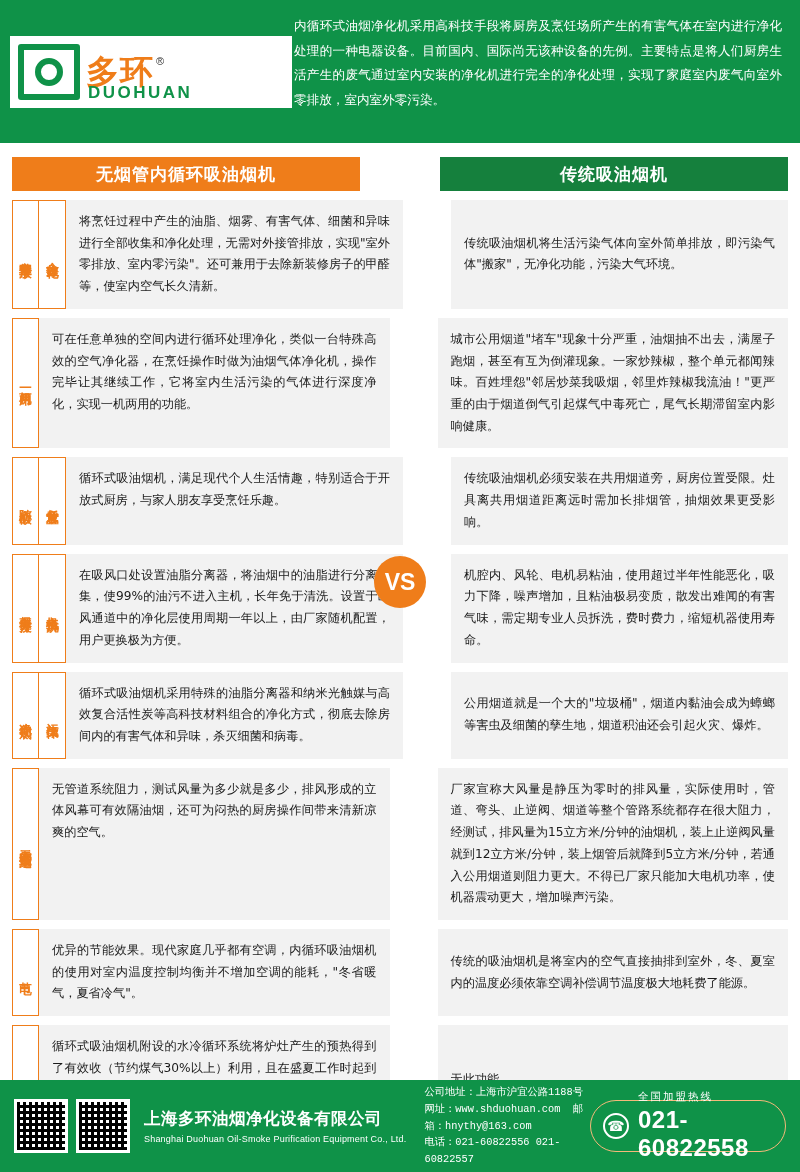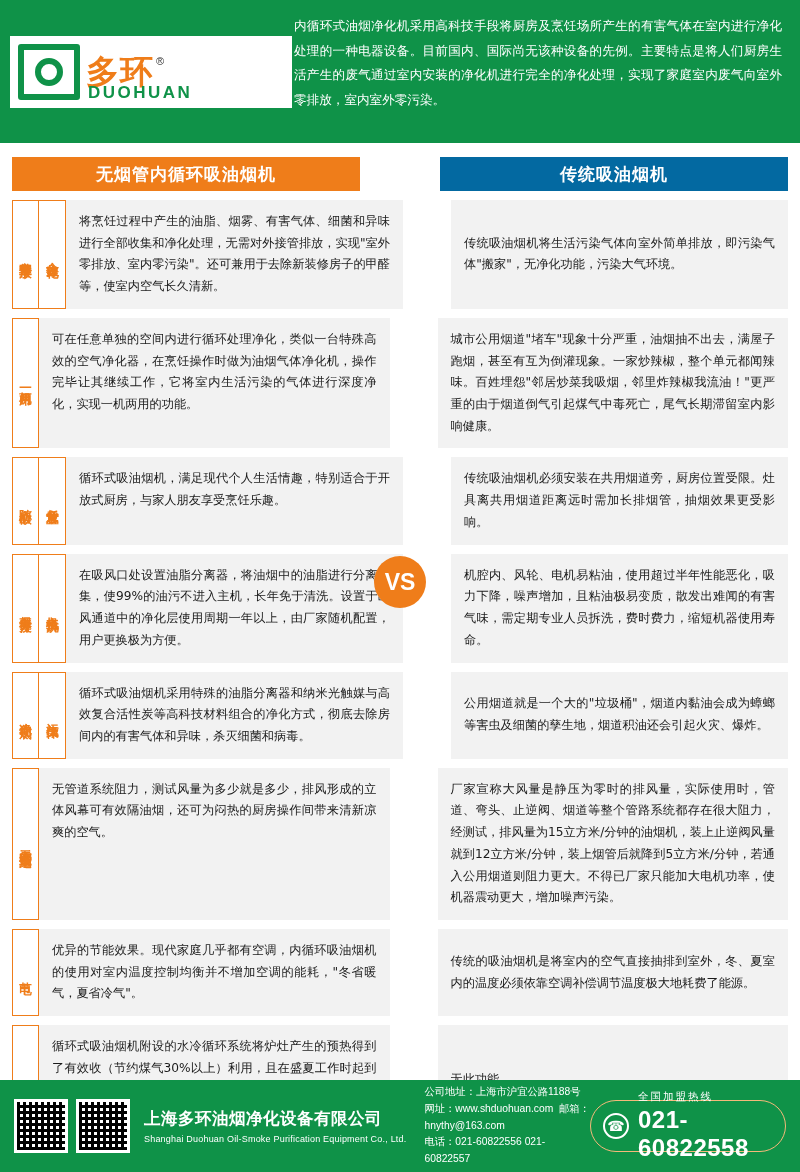--- a/index.html
+++ b/index.html
@@ -104,21 +104,21 @@
     display: flex;
     align-items: center;
     justify-content: center;
     color: #ffffff;
     font-size: 17px;
     font-weight: bold;
     font-family: Liberation Sans, sans-serif;
     letter-spacing: 1px;
   }
   .title-left { background: #ef7d1a; }
-  .title-right { background: #0369a1; margin-left: 32px; }
+  .title-right { background: #15803d; margin-left: 32px; }
 
   
   .compare {
     position: relative;
     padding: 0 12px;
     margin-top: 9px;
   }
   .row {
     display: flex;
     align-items: stretch;
@@ -245,21 +245,21 @@
   .company .en {
     font-size: 9px;
     margin-top: 4px;
     letter-spacing: 0.2px;
   }
   .contact {
     margin-left: 18px;
     color: #ffffff;
     font-size: 10.3px;
     line-height: 1.65;
-    font-family: Liberation Sans, sans-serif;
+    font-family: Liberation Mono, monospace;
     flex: 1;
   }
   .hotline {
     width: 196px;
     height: 52px;
     border: 1.5px solid #f5b97a;
     border-radius: 26px;
     display: flex;
     align-items: center;
     padding-left: 12px;

